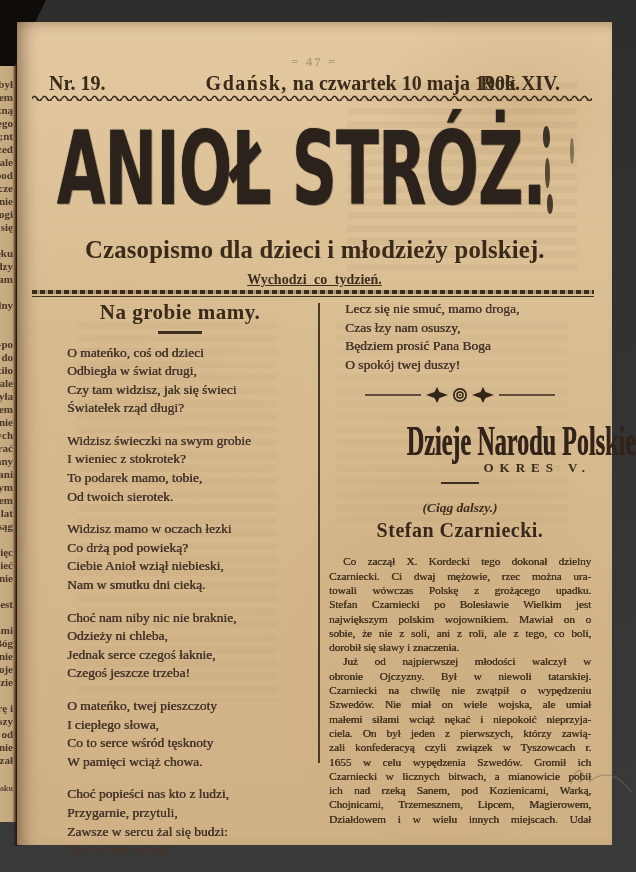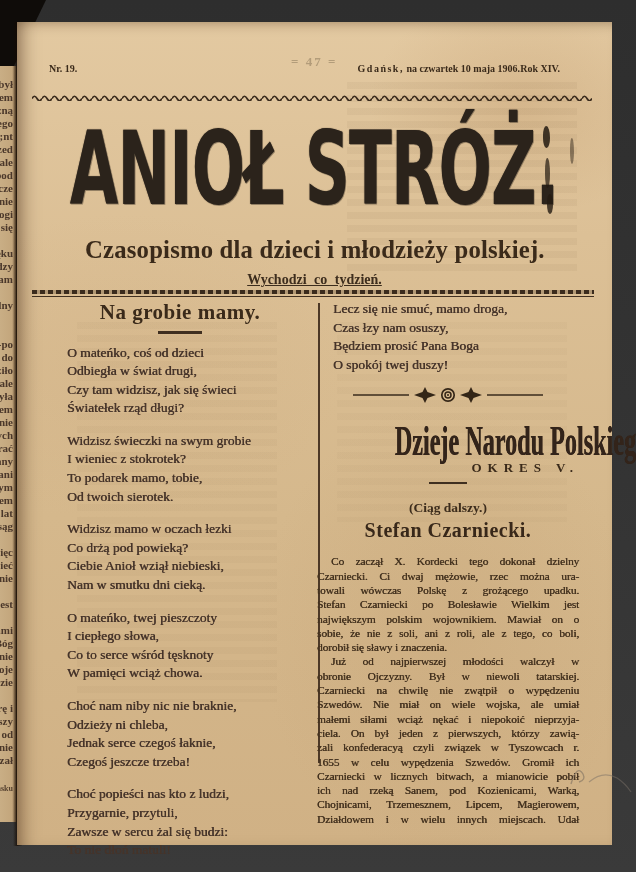--- a/index.html
+++ b/index.html
@@ -27,59 +27,59 @@
     background:
       radial-gradient(220px 160px at 85% 10%,rgba(188,148,102,.30),transparent 70%),
       radial-gradient(320px 220px at 18% 42%,rgba(206,172,128,.28),transparent 70%),
       radial-gradient(260px 320px at 72% 74%,rgba(190,155,110,.26),transparent 72%),
       linear-gradient(180deg,#e3c9a1 0%,#dcc096 26%,#d5b88c 60%,#d0b185 100%);
     box-shadow:inset 16px 0 18px -12px rgba(45,22,5,.5), inset 0 10px 14px -10px rgba(60,35,10,.35);}
   .ghost{position:absolute;opacity:.055;pointer-events:none;
     background:repeating-linear-gradient(180deg,#5d4326 0 7px,transparent 7px 13px);}
   .pgnum{position:absolute;left:226px;top:32px;font-size:13px;font-weight:bold;
     color:#8d7a5c;opacity:.55;filter:blur(.4px);letter-spacing:2px;margin-left:48px;}
-  .hdr{position:absolute;top:41px;left:30px;right:52px;height:18px;
-    font-size:10px;font-weight:bold;color:#3a2a1a;}
+  .hdr{position:absolute;top:50px;left:30px;right:52px;height:18px;
+    font-size:20px;font-weight:bold;color:#3a2a1a;}
   .hdr .iss{position:absolute;left:2px;}
   .hdr .date{position:absolute;left:0;right:40px;text-align:right;}
   .hdr .date .city{letter-spacing:1.5px;}
   .hdr .vol{position:absolute;right:0;}
   .wavy{position:absolute;left:15px;top:71px;width:560px;height:8px;}
-  .mast{position:absolute;left:0;top:88px;width:100%;height:118px;text-align:center;}
+  .mast{position:absolute;left:0;top:88px;width:100%;height:118px;}
   .mast span{display:inline-block;font-family:"DejaVu Sans","Liberation Sans",sans-serif;
     font-weight:bold;font-size:73px;line-height:118px;color:#2b231b;
     transform:scale(.86,1.38);letter-spacing:-1px;
     text-shadow:0 0 1px rgba(43,35,27,.8),1px 1px 0 rgba(43,35,27,.35);}
   .subt{position:absolute;left:0;top:213px;width:100%;text-align:center;}
   .subt span{display:inline-block;font-size:26px;font-weight:bold;color:#3a2a1a;
     transform:scaleX(.95);letter-spacing:.2px;}
   .freq{position:absolute;left:0;top:250px;width:100%;text-align:center;
     font-size:14px;font-weight:bold;word-spacing:4px;color:#3d2d1d;text-decoration:underline;}
   .dblrule{position:absolute;left:15px;right:18px;top:268px;height:8px;}
   .dblrule .bead{height:3.5px;
     background:repeating-linear-gradient(90deg,#3a2b1d 0 5px,rgba(58,43,29,.25) 5px 8px);}
   .dblrule .thin{margin-top:2px;height:1.5px;background:#3f2f20;}
   .coldiv{position:absolute;left:301px;top:281px;width:1.5px;height:460px;background:#4c3826;}
   
   .lcol{position:absolute;left:30px;top:278px;width:266px;}
-  .rcol{position:absolute;left:300px;top:278px;width:262px;}
+  .rcol{position:absolute;left:312px;top:278px;width:262px;}
   .poemtitle{text-align:center;font-size:21px;font-weight:bold;color:#3a2a1a;letter-spacing:.5px;}
   .tunder{width:44px;height:2.5px;background:#3f2f20;margin:6px auto 0 auto;}
   .stanza{white-space:pre-line;font-size:13.5px;line-height:18.6px;color:#46342а;
     color:#46342a;text-shadow:.4px 0 0 currentColor;margin:0 0 14px 20px;}
   .rcol .stanza{margin-left:16px;margin-bottom:0;}
   .orn{display:block;margin:10px auto 0 auto;}
   .arttitle{margin-top:12px;text-align:center;height:40px;}
   .arttitle span{display:inline-block;font-size:39px;font-weight:bold;color:#33241ا;
     color:#33241a;white-space:nowrap;transform:scale(.62,1.08);letter-spacing:0;
     text-shadow:.5px 0 0 currentColor;}
   .period{margin-top:2px;text-align:right;font-size:13px;font-weight:bold;
     letter-spacing:6px;color:#3a2a1a;}
   .punder{width:38px;height:2px;background:#3f2f20;margin:6px auto 0 auto;}
-  .contnote{margin-top:16px;text-align:center;font-size:13.5px;font-weight:bold;color:#3c2c1c;}
+  .contnote{margin-top:16px;text-align:center;font-size:13.5px;font-weight:bold;color:#3c2c1c;font-style:italic;}
   .sechead{margin-top:3px;text-align:center;font-size:20px;font-weight:bold;
     letter-spacing:.5px;color:#38281a;}
   .bodytext{margin-top:12px;font-size:11.4px;line-height:14.3px;color:#44321f;
     letter-spacing:-.15px;text-shadow:.35px 0 0 currentColor;
     white-space:pre-line;text-align:justify;text-align-last:justify;text-indent:14px;}
   .bodylast{font-size:11.4px;line-height:14.3px;color:#44321f;letter-spacing:-.15px;
     text-shadow:.35px 0 0 currentColor;}
   .p2{margin-top:0;}
   
   .smudge{position:absolute;background:#241b12;border-radius:45% 55% 50% 50%;filter:blur(.6px);}
@@ -205,28 +205,28 @@
 Czy tam widzisz, jak się świeci
 Światełek rząd długi?</div>
     <div class="stanza">Widzisz świeczki na swym grobie
 I wieniec z stokrotek?
 To podarek mamo, tobie,
 Od twoich sierotek.</div>
     <div class="stanza">Widzisz mamo w oczach łezki
 Co drżą pod powieką?
 Ciebie Anioł wziął niebieski,
 Nam w smutku dni cieką.</div>
+    <div class="stanza">Choć nam niby nic nie braknie,
+Odzieży ni chleba,
+Jednak serce czegoś łaknie,
+Czegoś jeszcze trzeba!</div>
     <div class="stanza">O mateńko, twej pieszczoty
 I ciepłego słowa,
 Co to serce wśród tęsknoty
 W pamięci wciąż chowa.</div>
-    <div class="stanza">Choć nam niby nic nie braknie,
-Odzieży ni chleba,
-Jednak serce czegoś łaknie,
-Czegoś jeszcze trzeba!</div>
     <div class="stanza">Choć popieści nas kto z ludzi,
 Przygarnie, przytuli,
 Zawsze w sercu żal się budzi:
 To nie dłoń matuli!</div>
   </div>
 
   <div class="rcol">
     <div class="stanza">Lecz się nie smuć, mamo droga,
 Czas łzy nam osuszy,
 Będziem prosić Pana Boga

